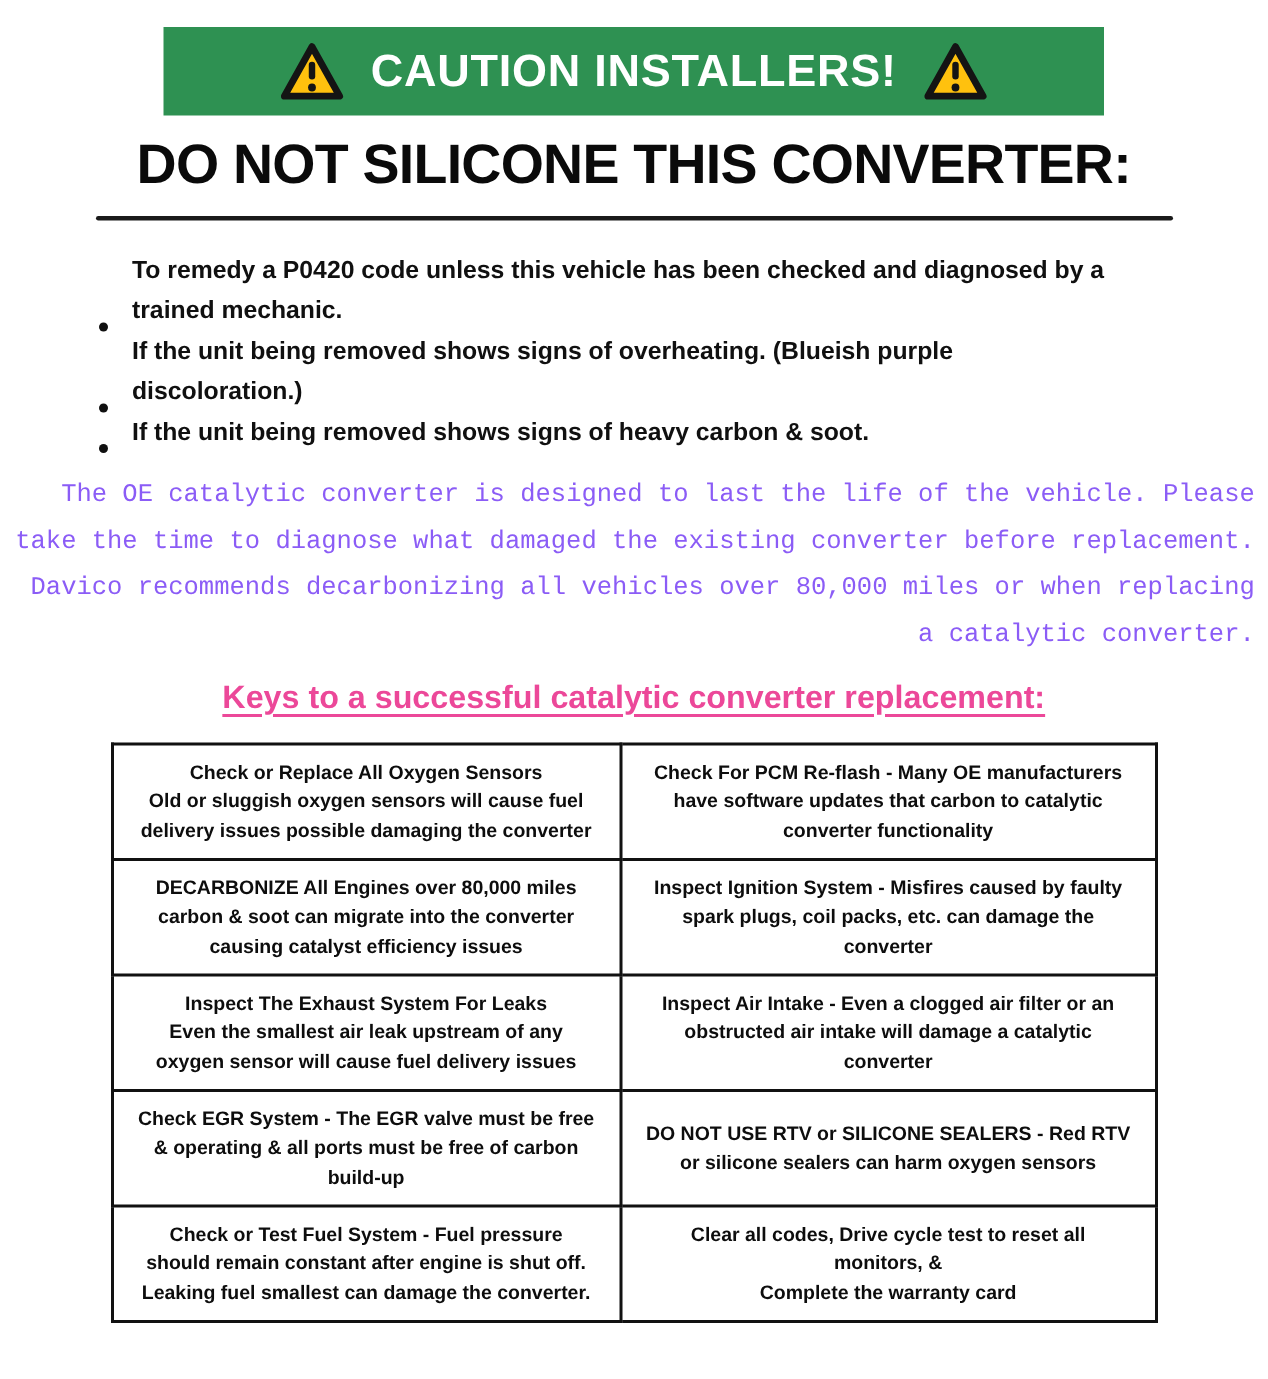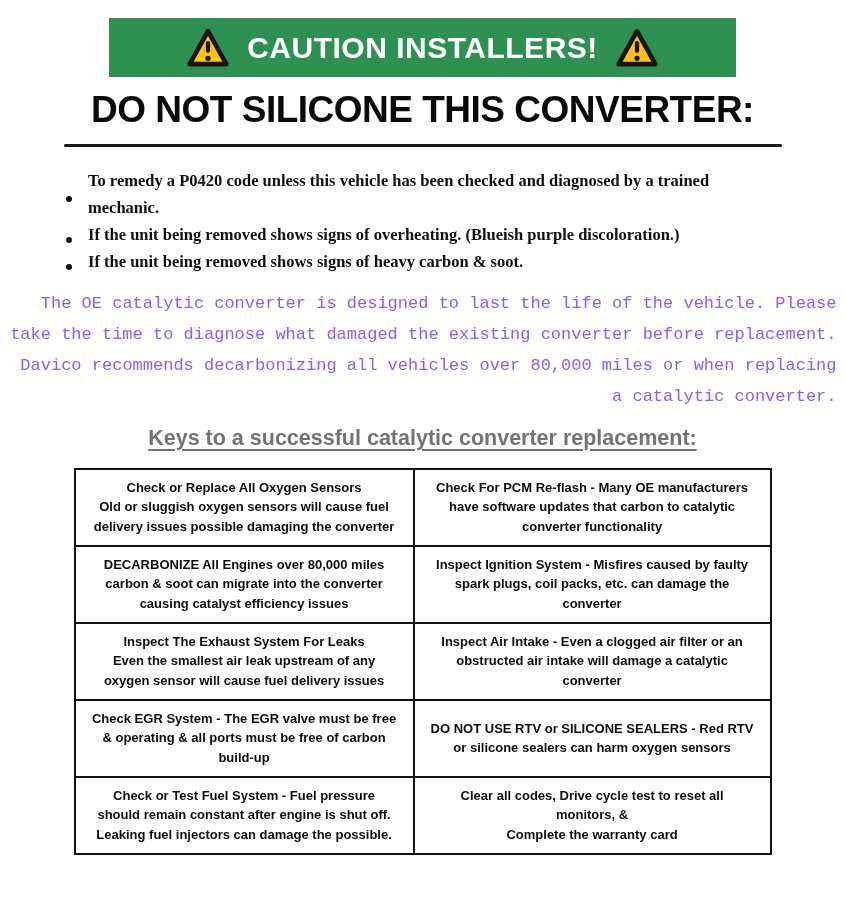--- a/index.html
+++ b/index.html
@@ -52,26 +52,25 @@
     margin: 13px auto 0 auto;
     border-radius: 2px;
   }
   
   .warning-list {
     margin: 20px 0 0 66px;
     width: 686px;
   }
   .warning-item {
     display: flex;
-    align-items: center;
+    align-items: flex-end;
     font-weight: bold;
     font-size: 16.5px;
     line-height: 27px;
     color: #101010;
-    font-family: Liberation Serif, serif;
   }
   .bullet-dot {
     flex: none;
     width: 6px;
     height: 6px;
     border-radius: 50%;
     background: #101010;
     margin: 11px 16px 0 0;
   }
   
@@ -84,21 +83,21 @@
     color: #8b5cf6;
     line-height: 31px;
     font-family: Liberation Mono, monospace;
   }
   
   .keys-heading {
     margin: 14px 0 0 0;
     text-align: center;
     font-size: 21.5px;
     font-weight: bold;
-    color: #737373;
+    color: #ec4899;
     text-decoration: underline;
     text-decoration-thickness: 2px;
     text-underline-offset: 4px;
   }
   
   .keys-table {
     width: 698px;
     margin: 17px auto 0 auto;
     border-collapse: collapse;
     table-layout: fixed;
@@ -178,20 +177,20 @@
       <tr>
         <td class="col-left">Inspect The Exhaust System For Leaks
 Even the smallest air leak upstream of any oxygen sensor will cause fuel delivery issues</td>
         <td class="col-right">Inspect Air Intake - Even a clogged air filter or an obstructed air intake will damage a catalytic converter</td>
       </tr>
       <tr>
         <td class="col-left">Check EGR System - The EGR valve must be free &amp; operating &amp; all ports must be free of carbon build-up</td>
         <td class="col-right">DO NOT USE RTV or SILICONE SEALERS - Red RTV or silicone sealers can harm oxygen sensors</td>
       </tr>
       <tr>
-        <td class="col-left">Check or Test Fuel System - Fuel pressure should remain constant after engine is shut off.  Leaking fuel injectors can damage the possible.</td>
+        <td class="col-left">Check or Test Fuel System - Fuel pressure should remain constant after engine is shut off.  Leaking fuel smallest can damage the converter.</td>
         <td class="col-right">Clear all codes,  Drive cycle test to reset all monitors, &amp;
 Complete the warranty card</td>
       </tr>
     </tbody>
   </table>
 
 </div>
 
 </body></html>

